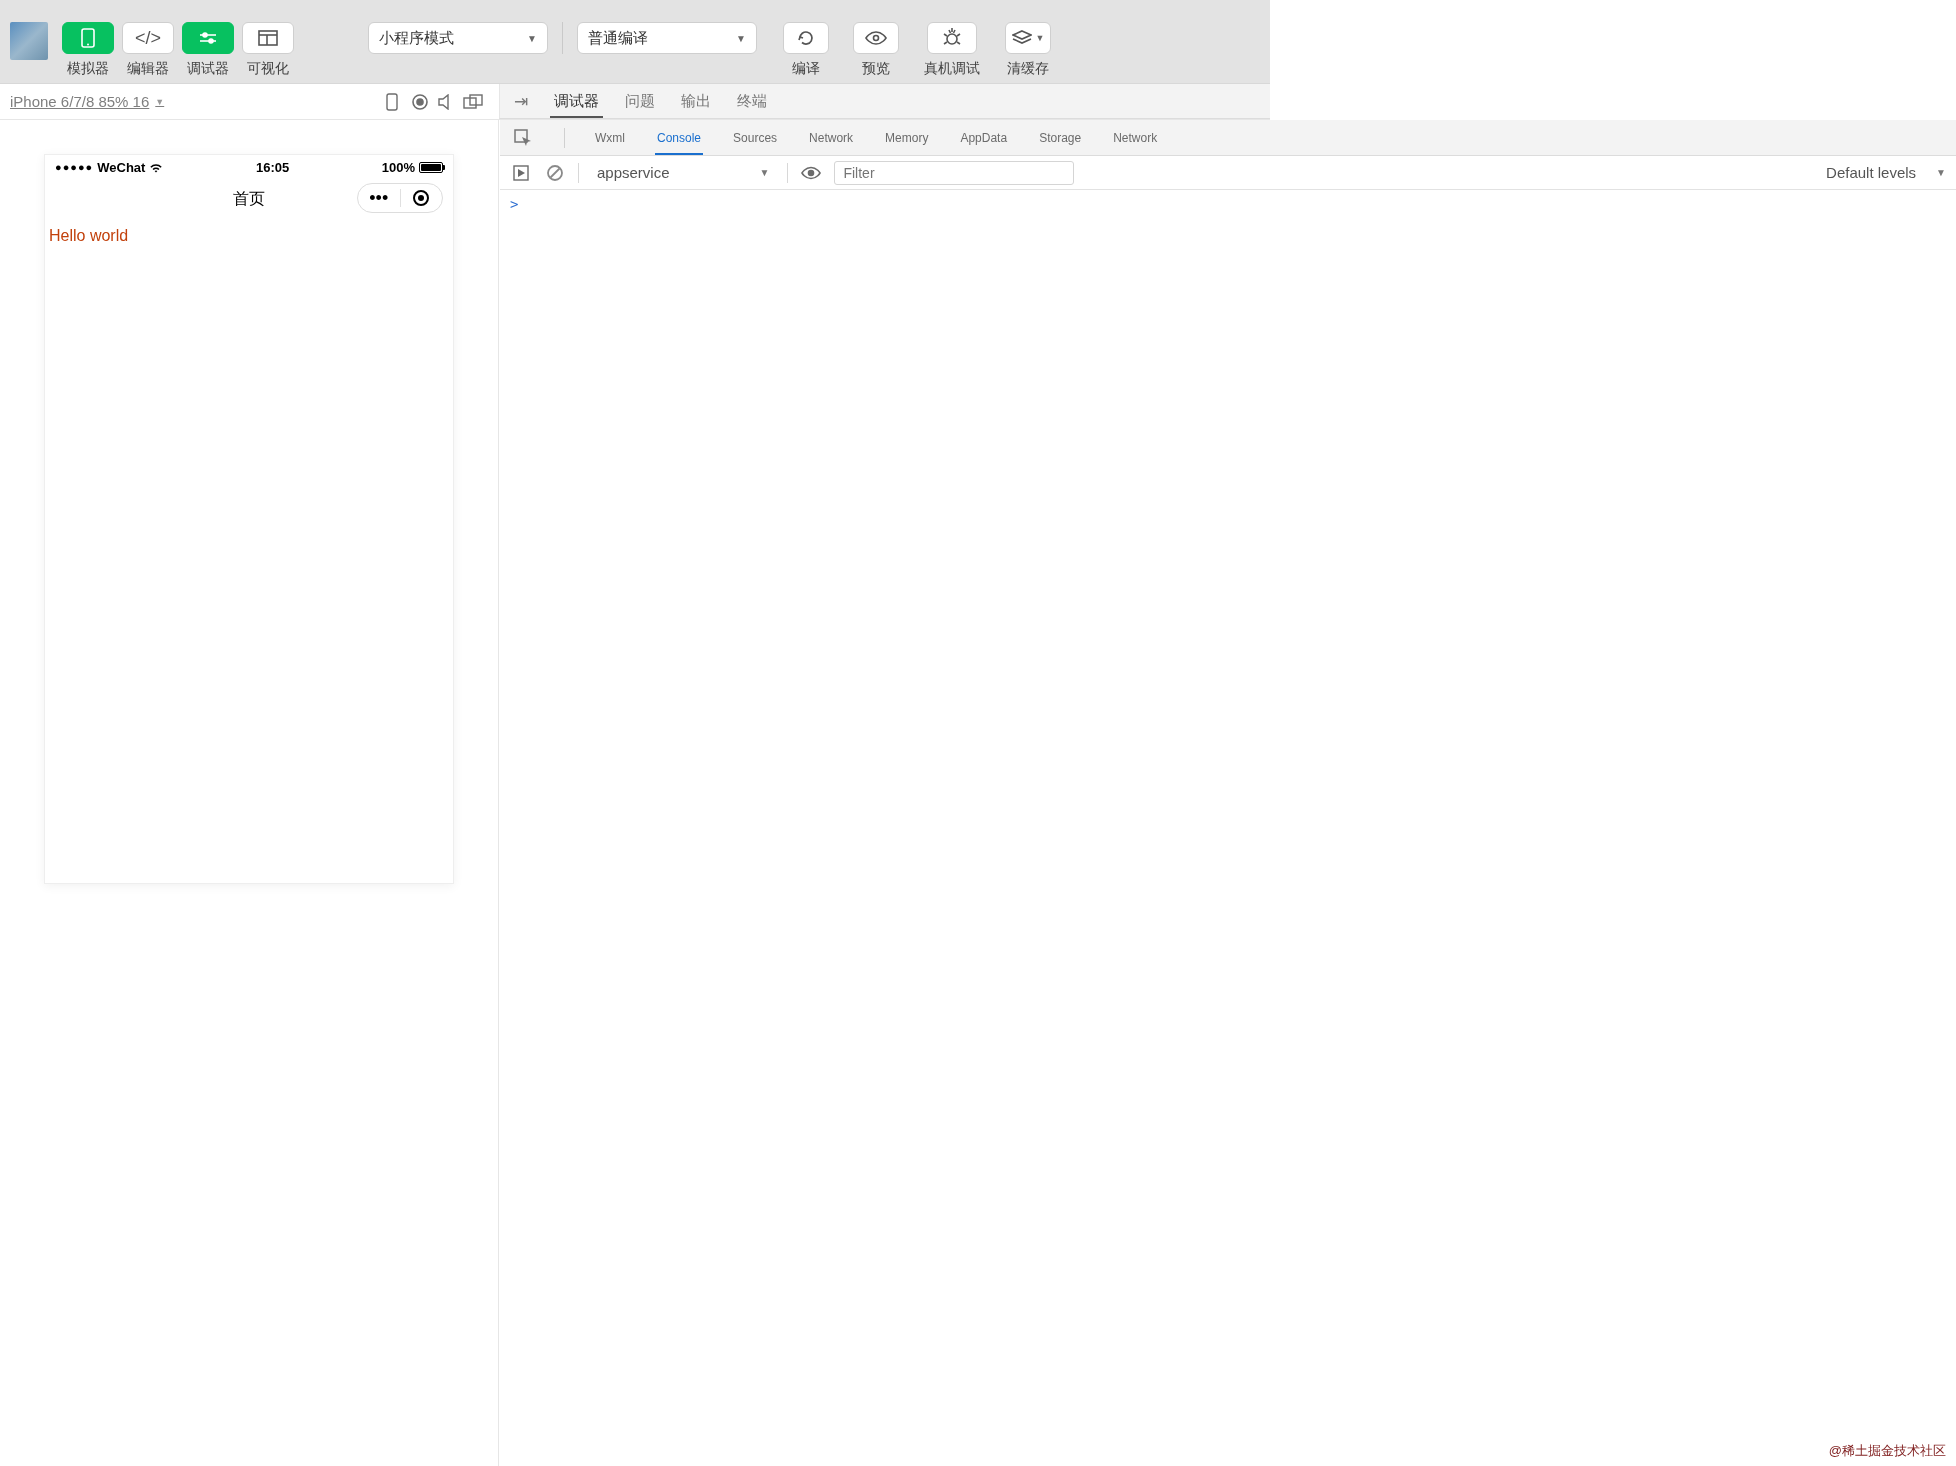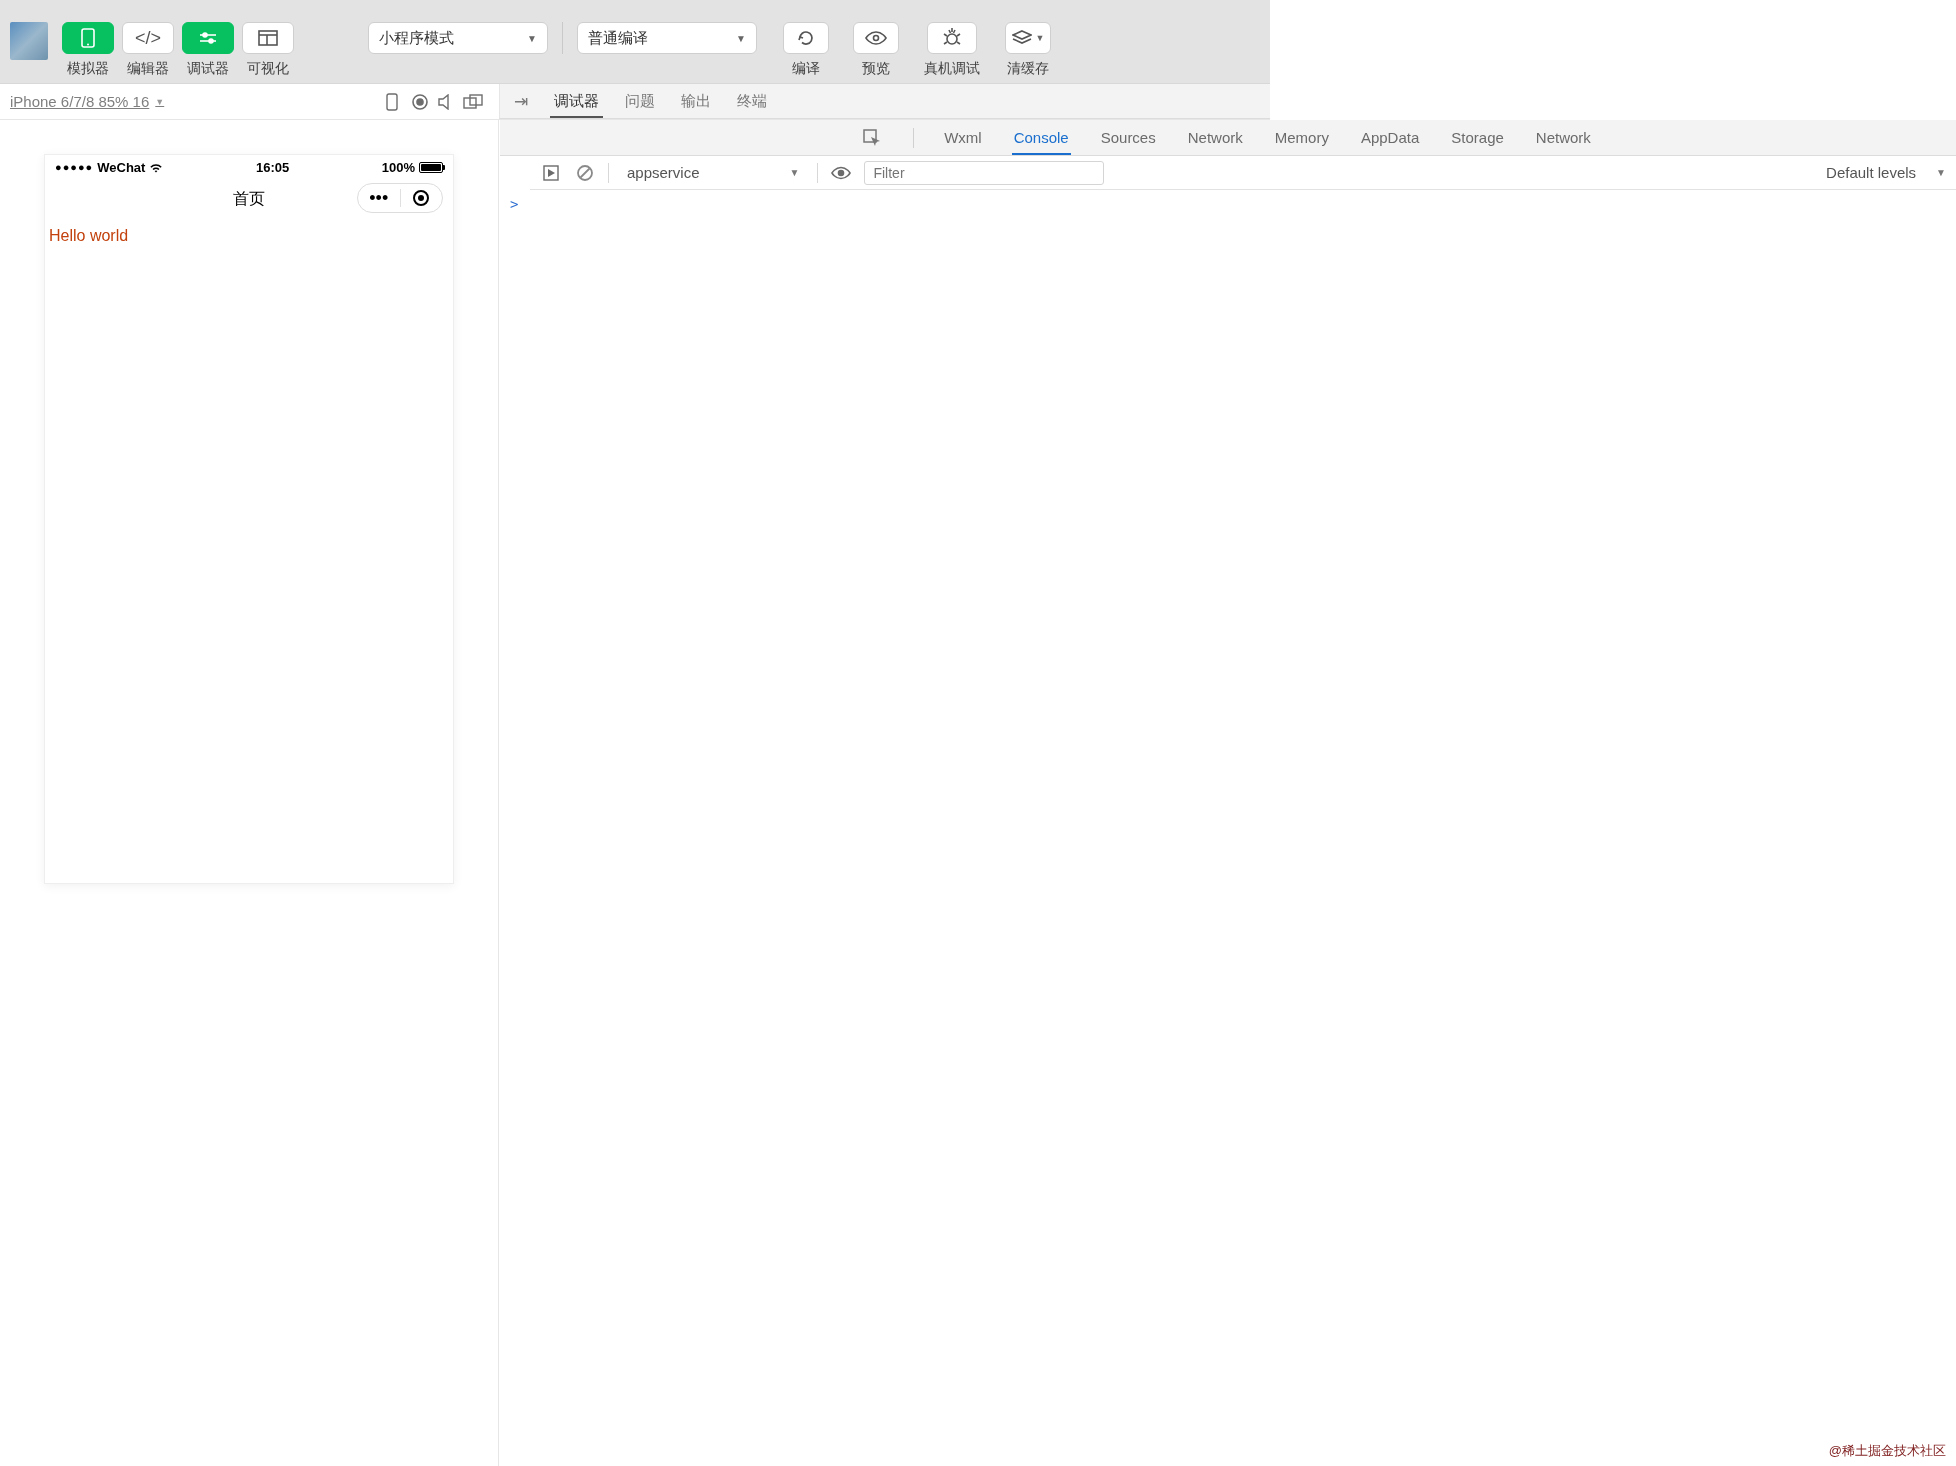--- a/index.html
+++ b/index.html
@@ -24,27 +24,27 @@
   .row2-left { width:499px; display:flex; align-items:center; padding:0 10px; font-size:15px; color:#7f7f7f;}
   .row2-left .dev { flex:0 0 auto; display:flex; align-items:center; gap:4px;text-decoration:underline;}
   .row2-left .tri { font-size:9px; color:#999; margin-left:2px;}
   .row2-left .grow { flex:1; }
   .row2-left .ico { width:26px; text-align:center; color:#6d6d6d; font-size:15px; }
   .row2-right { flex:1; display:flex; align-items:center; border-left:1px solid #e6e6e6; background:#f3f3f3; height:100%; font-size:15px; color:#777; gap:18px; padding-left:10px; border-bottom:1px solid #dcdcdc;}
   .row2-right .dock { width:22px; text-align:center; font-size:17px; color:#7a7a7a;}
   .row2-right .tabitem { padding:0 4px; height:100%; display:flex; align-items:center; cursor:default;}
   .row2-right .tabitem.active { color:#333; box-shadow: inset 0 -2px 0 #555; }
   
-  .dtTabs { position:absolute; left:500px; right:0; top:120px; height:36px; background:#f3f3f3; border-bottom:1px solid #dcdcdc; display:flex; align-items:center; gap:28px; padding:0 14px; font-size:15px; color:#6b6b6b;justify-content:center;}
+  .dtTabs { position:absolute; left:500px; right:0; top:120px; height:36px; background:#f3f3f3; border-bottom:1px solid #dcdcdc; display:flex; align-items:center; gap:28px; padding:0 14px; font-size:12px; color:#6b6b6b;}
   .dtTabs .pick { width:22px; text-align:center; color:#888; font-size:16px;}
   .dtTabs .sep { width:1px; height:20px; background:#d0d0d0; }
   .dtTabs .dtab { padding:0 2px; height:100%; display:flex; align-items:center;}
   .dtTabs .dtab.active { color:#1a6fce; box-shadow: inset 0 -2px 0 #1a6fce; }
   
-  .consCtrl { position:absolute; left:500px; right:0; top:156px; height:34px; background:#fff; border-bottom:1px solid #e2e2e2; display:flex; align-items:center; padding:0 10px; font-size:15px; color:#5f5f5f; gap:12px;margin-left:30px;}
+  .consCtrl { position:absolute; left:500px; right:0; top:156px; height:34px; background:#fff; border-bottom:1px solid #e2e2e2; display:flex; align-items:center; padding:0 10px; font-size:15px; color:#5f5f5f; gap:12px;}
   .consCtrl .ibox { width:22px; height:22px; display:flex; align-items:center; justify-content:center; color:#6b6b6b;}
   .consCtrl .vline{ width:1px; height:20px; background:#d8d8d8;}
   .consCtrl .ctxSel { display:flex; align-items:center; gap:90px; color:#555; font-size:15px; padding:0 6px;}
   .consCtrl .ctxSel .tri{ font-size:10px; color:#777;}
   .consCtrl input.filter { flex:0 0 240px; height:24px; border:1px solid #d5d5d5; border-radius:3px; padding:0 8px; font-size:14px; color:#555;}
   .consCtrl .levels { margin-left:auto; display:flex; align-items:center; gap:20px; color:#555;}
   .consCtrl .levels .tri{font-size:10px;color:#777;}
   
   .consoleBody { position:absolute; left:500px; right:0; top:190px; bottom:0; background:#fff; padding:6px 10px; font-family: Menlo, Consolas, monospace; font-size:14px; color:#2561c4;}
   .consoleBody .prompt { color:#2f6fd1; }

